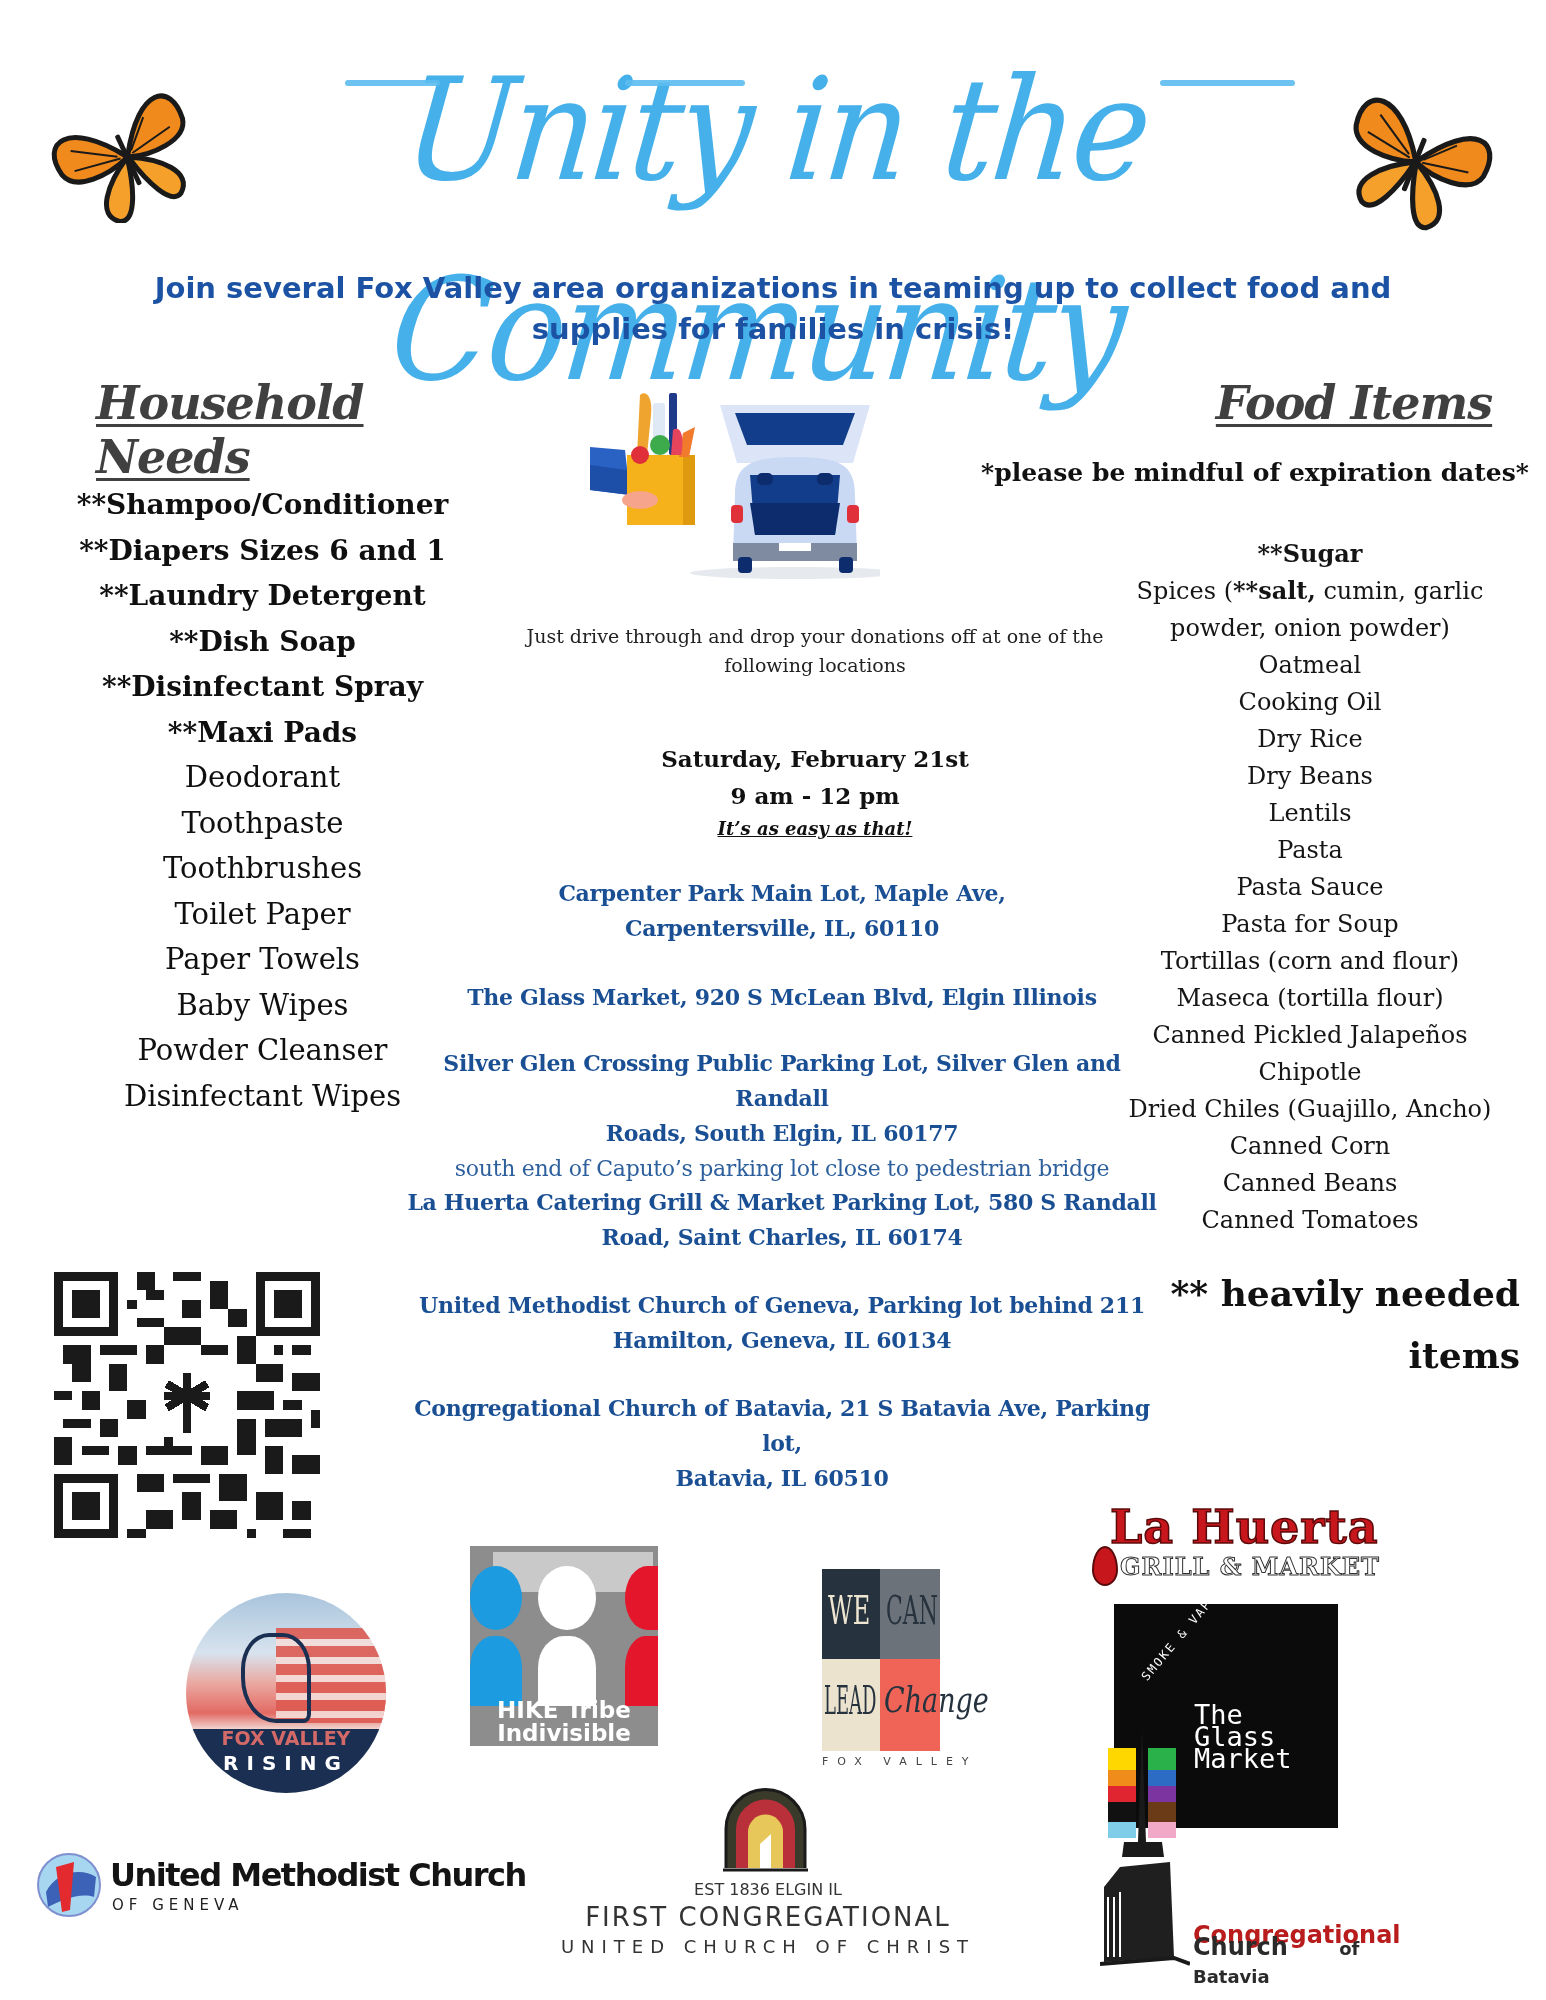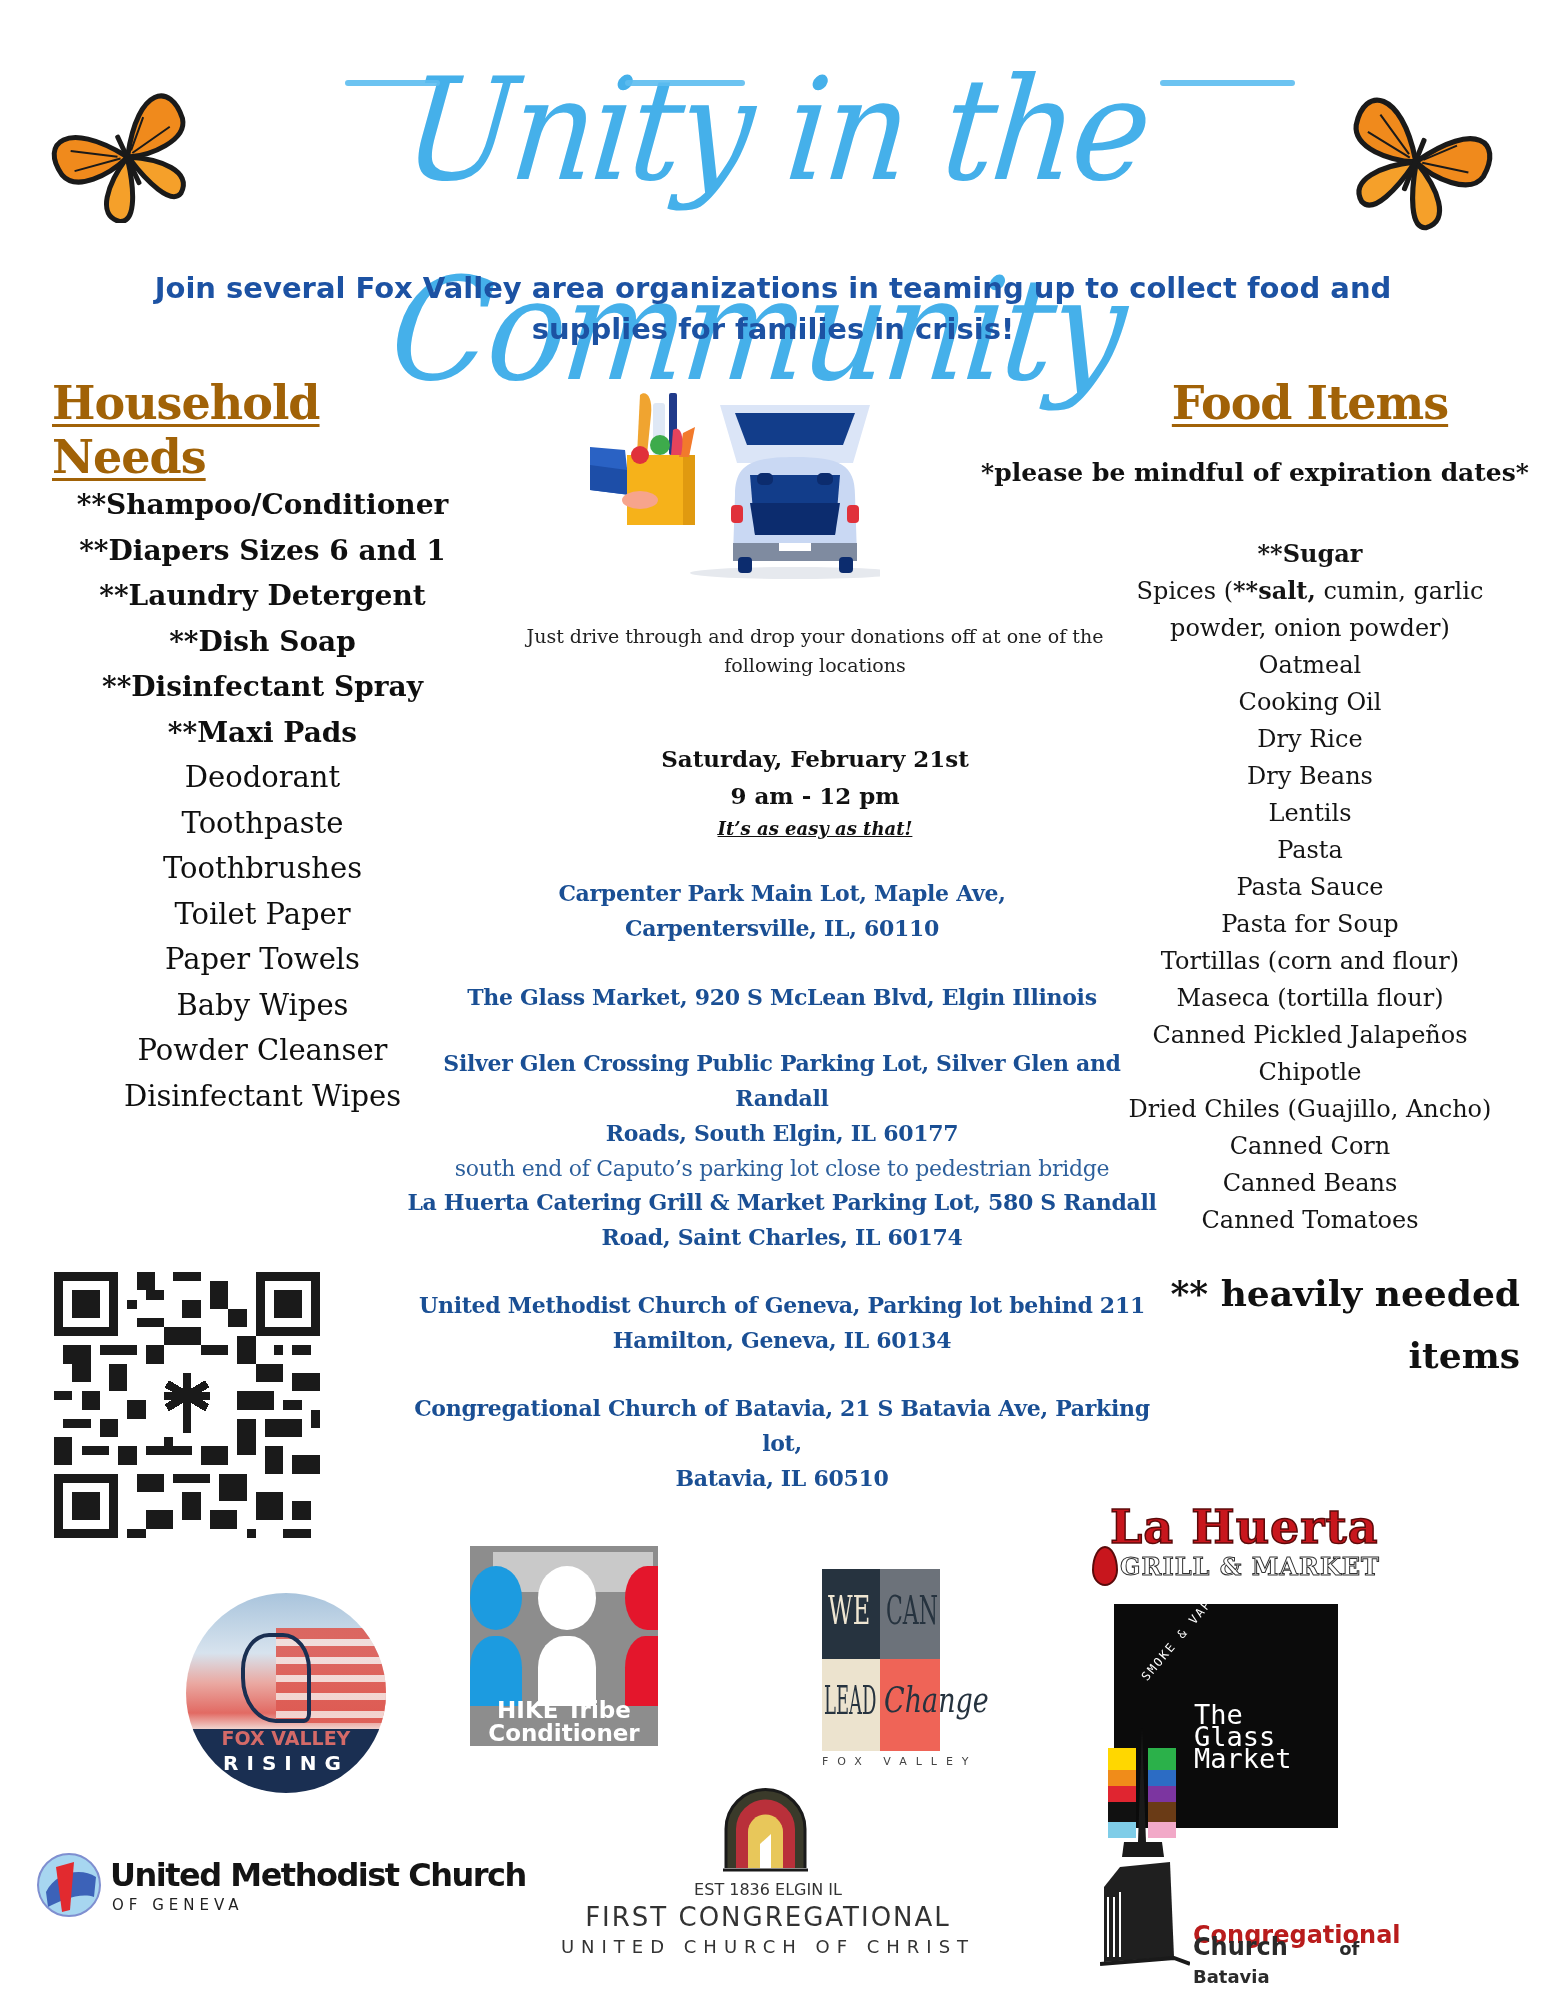--- a/index.html
+++ b/index.html
@@ -19,23 +19,23 @@
   .title-bar { background: #5cbcf0; height: 6px; border-radius: 3px; opacity: .9; }
 
   .subtitle {
     left: 120px; top: 268px; width: 1306px;
     font-family: "DejaVu Sans", sans-serif; font-weight: bold; font-size: 29px;
     line-height: 41px; color: #1c52a3; text-align: center;
   }
 
   
   .heading {
-    font-family: "DejaVu Serif", serif; font-weight: bold; 
-    font-size: 46px; color: #a16207; text-decoration: underline; text-decoration-thickness: 3px;
-    text-underline-offset: 5px; letter-spacing: -1px;
+    font-family: "DejaVu Serif", serif; font-weight: bold; font-style: italic;
+    font-size: 46px; color: #404040; text-decoration: underline; text-decoration-thickness: 3px;
+    text-underline-offset: 5px; letter-spacing: -1px; margin-left: 44px;
   }
   .hh-list { left: 40px; top: 482px; width: 445px; }
   .hh-list li {
     list-style: none; text-align: center; font-size: 29px; line-height: 45.5px; color: #0f0f0f;
   }
   .hh-list li.bold { font-weight: bold; font-size: 28px; }
 
   .mindful { left: 975px; top: 458px; width: 560px; font-weight: bold; font-size: 25px; color: #111; }
   .food-list { left: 1090px; top: 535px; width: 440px; }
   .food-list li { list-style: none; text-align: center; font-size: 24px; line-height: 37px; color: #151515; }
@@ -292,21 +292,21 @@
 
 <div class="abs" style="left:470px;top:1546px;width:188px;height:200px;background:#8d8d8d;overflow:hidden;">
   <div style="position:absolute;left:23px;top:6px;width:160px;height:40px;background:#c9c9c9;"></div>
   <div style="position:absolute;left:0;top:20px;width:52px;height:64px;border-radius:50%;background:#1c9be0;"></div>
   <div style="position:absolute;left:0;top:90px;width:52px;height:70px;border-radius:45% 45% 0 0;background:#1c9be0;"></div>
   <div style="position:absolute;left:68px;top:20px;width:58px;height:64px;border-radius:50%;background:#fff;"></div>
   <div style="position:absolute;left:68px;top:90px;width:58px;height:70px;border-radius:45% 45% 0 0;background:#fff;"></div>
   <div style="position:absolute;left:155px;top:20px;width:45px;height:64px;border-radius:50% 0 0 50%;background:#e4162c;"></div>
   <div style="position:absolute;left:155px;top:90px;width:45px;height:70px;border-radius:45% 0 0 0;background:#e4162c;"></div>
   <div style="position:absolute;left:0;width:188px;top:152px;text-align:center;font-family:'DejaVu Sans',sans-serif;font-weight:bold;font-size:23px;line-height:24px;color:#fff;">HIKE Tribe</div>
-  <div style="position:absolute;left:0;width:188px;top:175px;text-align:center;font-family:'DejaVu Sans',sans-serif;font-weight:bold;font-size:23px;line-height:24px;color:#fff;">Conditioner</div>
+  <div style="position:absolute;left:0;width:188px;top:175px;text-align:center;font-family:'DejaVu Sans',sans-serif;font-weight:bold;font-size:23px;line-height:24px;color:#fff;">Indivisible</div>
 </div>
 
 <div class="abs" style="left:822px;top:1569px;width:200px;height:205px;">
   <div style="position:absolute;left:0;top:0;width:58px;height:90px;background:#26333f;"></div>
   <div style="position:absolute;left:58px;top:0;width:60px;height:90px;background:#6c727a;"></div>
   <div style="position:absolute;left:0;top:90px;width:58px;height:92px;background:#ece3ce;"></div>
   <div style="position:absolute;left:58px;top:90px;width:60px;height:92px;background:#ef6457;"></div>
   <div style="position:absolute;left:6px;top:18px;font-family:'DejaVu Serif',serif;font-size:40px;color:#efe6d2;transform:scaleX(.6);transform-origin:left;">WE</div>
   <div style="position:absolute;left:64px;top:18px;font-family:'DejaVu Serif',serif;font-size:40px;color:#26333f;transform:scaleX(.55);transform-origin:left;">CAN</div>
   <div style="position:absolute;left:2px;top:108px;font-family:'DejaVu Serif',serif;font-size:40px;color:#26333f;transform:scaleX(.45);transform-origin:left;">LEAD</div>

